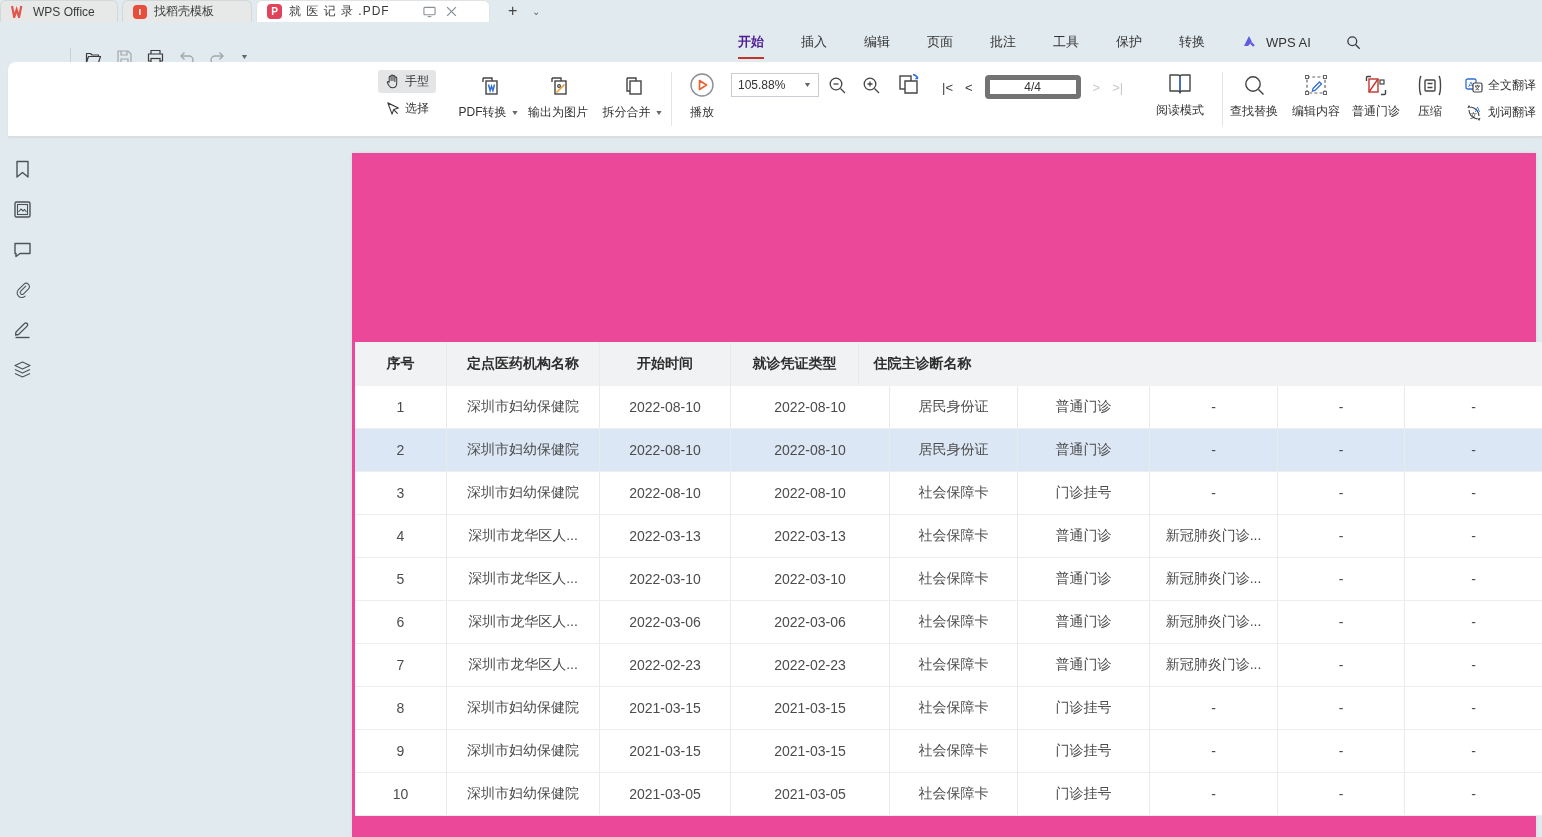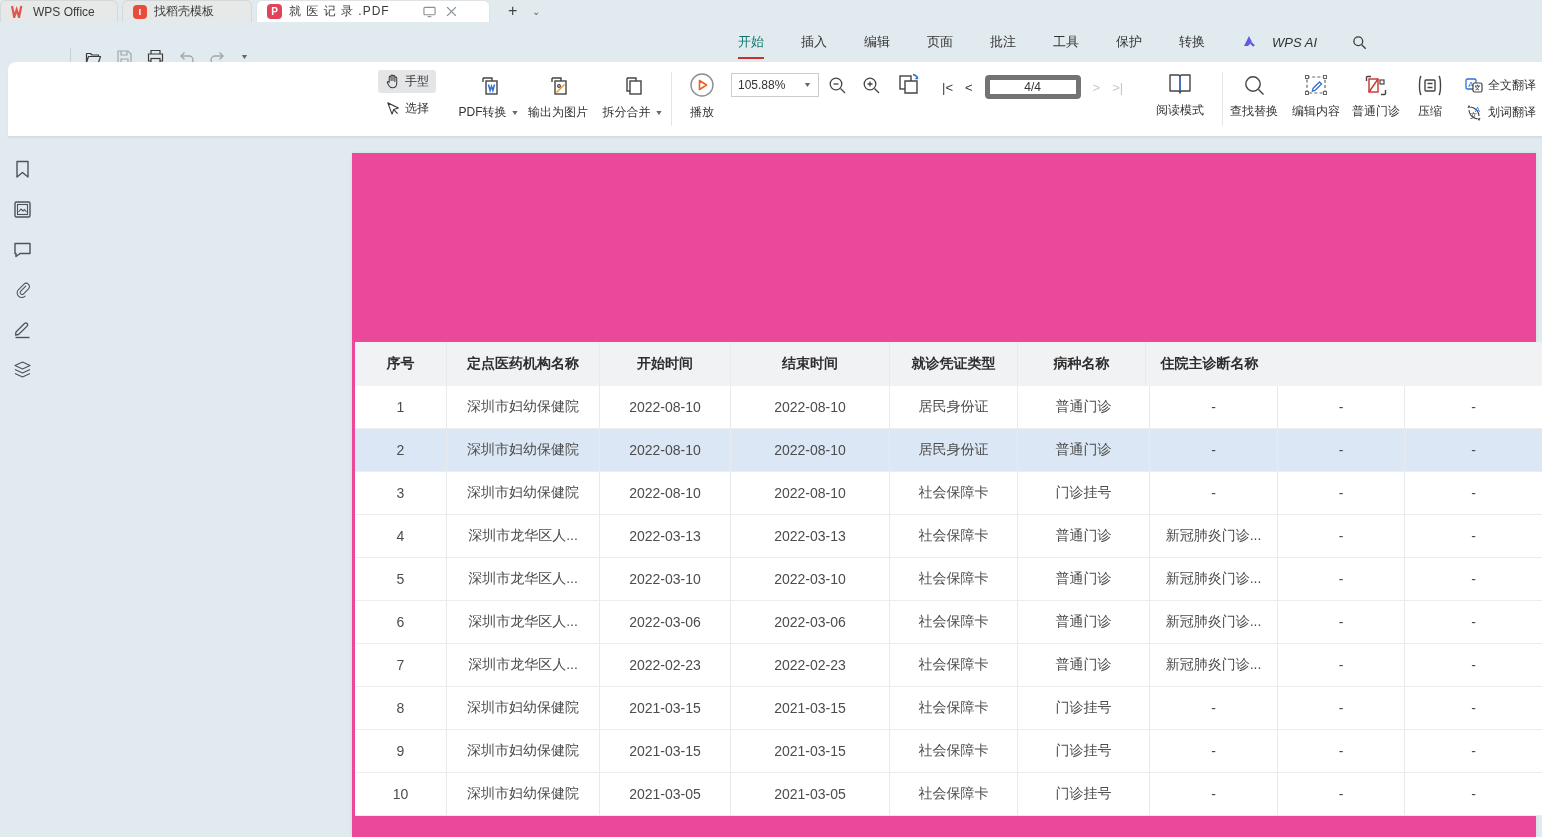--- a/index.html
+++ b/index.html
@@ -33,23 +33,23 @@
 
   
   .menurow { position:absolute; left:0; top:22px; width:1542px; height:40px; }
   .qat { position:absolute; left:10px; top:8px; display:flex; align-items:center; gap:14px; color:#3b3b3b; }
   .qat .sep { width:1px; height:18px; background:#c9d1d4; }
   .ico16 { width:17px; height:17px; }
   .disabled { opacity:.38; }
   .filebtn { display:flex; align-items:center; gap:6px; font-size:13px;margin-top:36px; }
   .mainmenu { position:absolute; left:736px; top:0; height:40px; display:flex; align-items:center; gap:33px; font-size:13px; color:#333; }
   .mainmenu .mitem { position:relative; padding:4px 2px; cursor:default; white-space:nowrap; }
-  .mainmenu .mitem.active { color:#0f766e; font-weight:normal; }
+  .mainmenu .mitem.active { color:#4c1d95; font-weight:bold; }
   .mainmenu .mitem.active::after { content:""; position:absolute; left:2px; right:2px; bottom:-4px; height:2px; background:#c5342b; }
-  .ai-item { display:flex; align-items:flex-start; gap:16px;font-style:italic; }
+  .ai-item { display:flex; align-items:flex-start; gap:10px; }
 
   
   .ribbon {
     position:absolute; left:8px; top:62px; width:1534px; height:75px;
     background:#fff; border-radius:8px 0 0 0;
     border-bottom:1px solid #d9dde0; box-shadow:0 1px 2px rgba(0,0,0,.06);
   }
   .rb { position:absolute; font-size:12px; color:#333; }
   .vlabel { display:flex; align-items:center; gap:4px; white-space:nowrap; }
   .chev { font-size:9px; color:#666; transform:scaleY(.8); }
@@ -443,23 +443,21 @@
       <path d="M2 9.5L9.5 13 17 9.5M2 13.5L9.5 17l7.5-3.5" fill="none" stroke="#4c545b" stroke-width="1.2" stroke-linejoin="round"></path>
     </svg>
 </div>
 
 <div class="page">
   <div class="rectable">
     <div class="trow head" id="thead-row">
         <div class="tcell c0">序号</div>
         <div class="tcell c1">定点医药机构名称</div>
         <div class="tcell c2">开始时间</div>
-        <div class="tcell c3">结束时间</div>
         <div class="tcell c4">就诊凭证类型</div>
-        <div class="tcell c6">病种名称</div>
         <div class="tcell c7">住院主诊断名称</div>
       </div>
     <div id="tbody">
         <div class="trow body">
           <div class="tcell c0">1</div>
           <div class="tcell c1">深圳市妇幼保健院</div>
           <div class="tcell c2">2022-08-10</div>
           <div class="tcell c3">2022-08-10</div>
           <div class="tcell c4">居民身份证</div>
           <div class="tcell c5">普通门诊</div>

